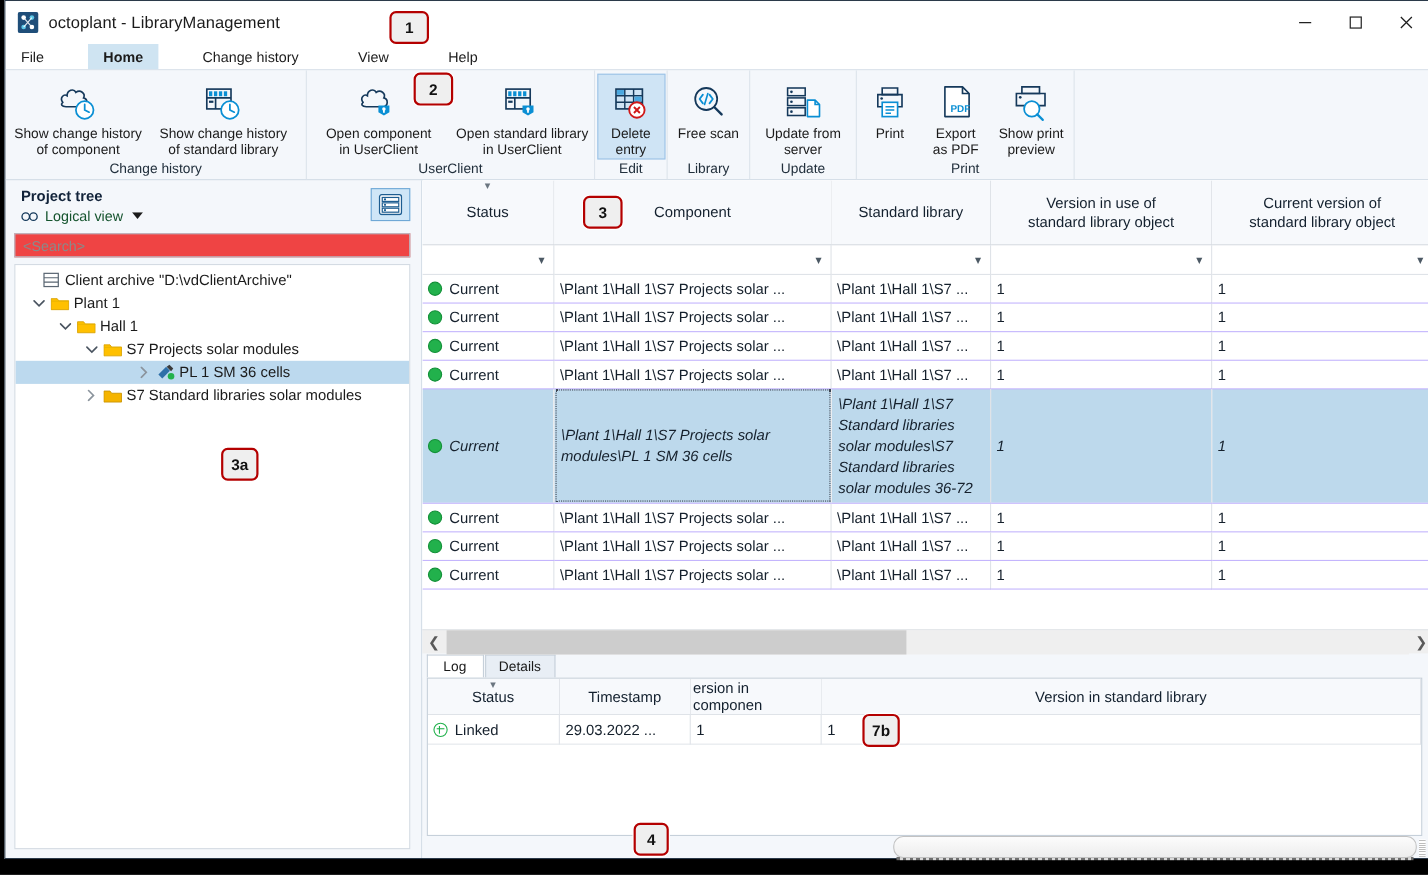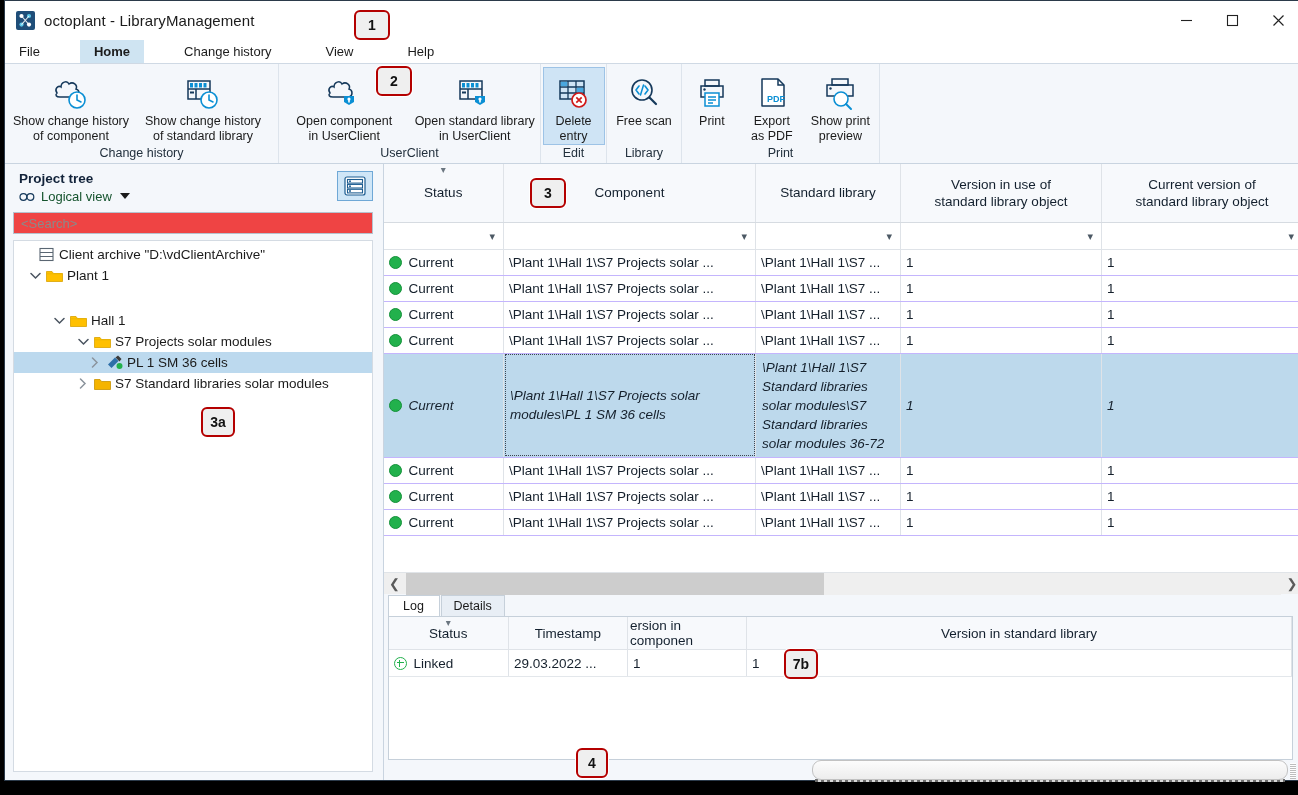--- a/index.html
+++ b/index.html
@@ -518,20 +518,40 @@
               <path d="M15 12 L12 16 L15 20 M21 12 L24 16 L21 20" stroke="#0a8fd4" stroke-width="1.6" fill="none" stroke-linecap="round" stroke-linejoin="round"></path>
               <path d="M19.5 11 L16.5 21" stroke="#0a8fd4" stroke-width="1.5" stroke-linecap="round"></path>
             </svg>
           </span>
           <span class="rlabel">Free scan</span>
         </div>
       </div>
       <div class="rgroup-label">Library</div>
     </div>
 
+    <div class="rgroup" style="width:97px;">
+      <div class="rgroup-items" style="justify-content:center;">
+        <div class="rbtn">
+          <span class="ricon">
+            <svg width="40" height="38" viewBox="0 0 40 38">
+              <rect x="6" y="6" width="16" height="7" fill="none" stroke="#15395b" stroke-width="1.4"></rect>
+              <rect x="6" y="15" width="16" height="7" fill="none" stroke="#15395b" stroke-width="1.4"></rect>
+              <rect x="6" y="24" width="16" height="7" fill="none" stroke="#15395b" stroke-width="1.4"></rect>
+              <circle cx="9.5" cy="9.5" r="1.2" fill="#15395b"></circle>
+              <circle cx="9.5" cy="18.5" r="1.2" fill="#15395b"></circle>
+              <circle cx="9.5" cy="27.5" r="1.2" fill="#15395b"></circle>
+              <path d="M24 17 L31 17 L35 21 L35 32 L24 32 Z" fill="#fff" stroke="#0a8fd4" stroke-width="1.5" stroke-linejoin="round"></path>
+              <path d="M31 17 L31 21 L35 21" fill="none" stroke="#0a8fd4" stroke-width="1.5"></path>
+            </svg>
+          </span>
+          <span class="rlabel">Update from<br>server</span>
+        </div>
+      </div>
+      <div class="rgroup-label">Update</div>
+    </div>
 
     <div class="rgroup" style="width:198px;">
       <div class="rgroup-items">
         <div class="rbtn narrow">
           <span class="ricon">
             <svg width="36" height="38" viewBox="0 0 36 38">
               <path d="M11 6 H25 V12 H11 Z" fill="none" stroke="#15395b" stroke-width="1.5"></path>
               <path d="M7 12 H29 V23 H7 Z" fill="none" stroke="#15395b" stroke-width="1.5"></path>
               <circle cx="10.5" cy="15.5" r="1.2" fill="#15395b"></circle>
               <rect x="11" y="19" width="14" height="13" fill="#fff" stroke="#0a8fd4" stroke-width="1.5"></rect>
@@ -627,21 +647,21 @@
           </span>
           <span class="ticon">
             <svg width="17" height="14" viewBox="0 0 17 14">
               <path d="M0.5 2.5 H6 L7.5 4.5 H16.5 V12.5 H0.5 Z" fill="#ffc000" stroke="#d9a200" stroke-width=".8"></path>
               <path d="M0.5 4.8 H16.5" stroke="#e8b400" stroke-width=".8"></path>
             </svg>
           </span>
           <span>Plant 1</span>
         </div>
 
-        <div class="tnode" style="padding-left:36px;margin-top:24px;">
+        <div class="tnode" style="padding-left:36px;">
           <span class="tarrow">
             <svg width="11" height="8" viewBox="0 0 11 8">
                 <path d="M1 1.5 L5.5 6 L10 1.5" fill="none" stroke="#4a5460" stroke-width="1.5" stroke-linecap="round"></path>
               </svg>
           </span>
           <span class="ticon">
             <svg width="17" height="14" viewBox="0 0 17 14">
               <path d="M0.5 2.5 H6 L7.5 4.5 H16.5 V12.5 H0.5 Z" fill="#ffc000" stroke="#d9a200" stroke-width=".8"></path>
               <path d="M0.5 4.8 H16.5" stroke="#e8b400" stroke-width=".8"></path>
             </svg>
@@ -657,21 +677,21 @@
           </span>
           <span class="ticon">
             <svg width="17" height="14" viewBox="0 0 17 14">
               <path d="M0.5 2.5 H6 L7.5 4.5 H16.5 V12.5 H0.5 Z" fill="#ffc000" stroke="#d9a200" stroke-width=".8"></path>
               <path d="M0.5 4.8 H16.5" stroke="#e8b400" stroke-width=".8"></path>
             </svg>
           </span>
           <span>S7 Projects solar modules</span>
         </div>
 
-        <div class="tnode sel" style="padding-left:72px;">
+        <div class="tnode sel" style="padding-left:108px;">
           <span class="tarrow">
             <svg width="8" height="11" viewBox="0 0 8 11">
                 <path d="M1.5 1 L6 5.5 L1.5 10" fill="none" stroke="#8b949d" stroke-width="1.5" stroke-linecap="round"></path>
               </svg>
           </span>
           <span class="ticon">
             <svg width="17" height="15" viewBox="0 0 17 15">
               <path d="M2 10.5 L9 3.5 L12.5 7 L5.5 14 Z" fill="#2e6fa8" transform="translate(0,-1)"></path>
               <path d="M9.5 2.5 L12 0.5 L15.5 4 L13.5 6.5 Z" fill="#3a3a3a"></path>
               <circle cx="13.5" cy="11" r="3" fill="#22b14c"></circle>

